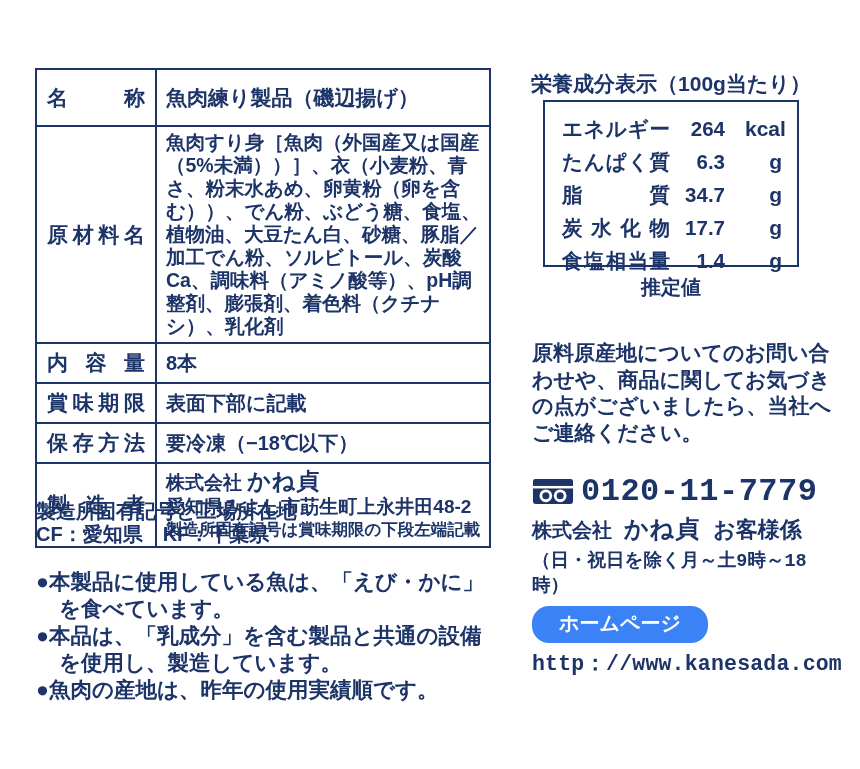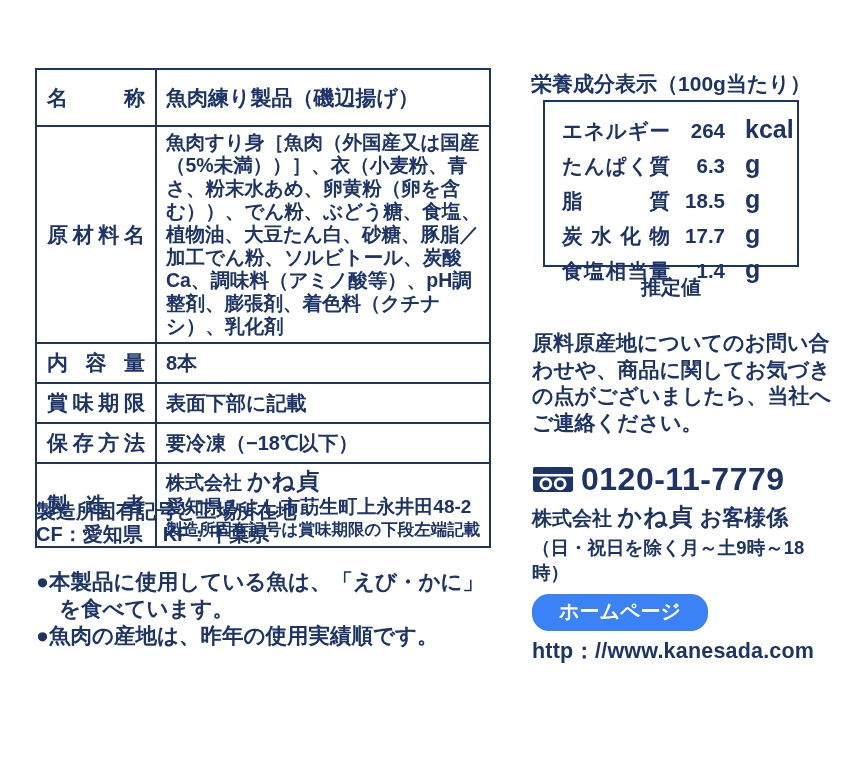--- a/index.html
+++ b/index.html
@@ -67,28 +67,28 @@
     border:2.5px solid #1d3468;
     padding:13px 15px 8px 17px;
   }
   .nutri-row { display:flex; align-items:baseline; margin-bottom:5px;gap:15px; }
   .nutri-label {
     width:108px; flex:0 0 108px;
     font-size:20.5px;
     text-align:justify; text-align-last:justify;
   }
   .nutri-num  { flex:1; text-align:right; font-size:20.5px; }
-  .nutri-unit { width:42px; flex:0 0 42px; text-align:left; font-size:25px; padding-left:5px; }
+  .nutri-unit { width:42px; flex:0 0 42px; text-align:right; font-size:21px; padding-left:5px; }
   .nutri-note {
     position:absolute; left:543px; top:274px; width:256px;
     text-align:center; font-size:20px;
   }
 
   
-  .contact { position:absolute; left:532px; top:330px; width:305px; }
+  .contact { position:absolute; left:532px; top:342px; width:305px;font-family:Liberation Mono, monospace; }
   .contact-msg { font-size:21px; line-height:26.5px; }
   .phone-line { display:flex; align-items:center; margin-top:25px; }
   .freedial { width:42px; height:29px; flex:0 0 42px; margin-right:7px; }
   .phone-number { font-size:32px; font-weight:700; letter-spacing:0.5px; }
   .cs-line { margin-top:3px; font-size:20px; }
   .cs-line .brand-logo { font-size:24px; }
   .cs-suffix { font-size:22px; }
   .hours { font-size:18.5px; margin-top:2px; }
   .hp-pill {
     display:inline-block; margin-top:9px;
@@ -161,39 +161,40 @@
 
 </div>
 
 <div class="factory">
   <div>製造所固有記号と工場所在地</div>
   <div>CF：愛知県　KF：千葉県</div>
 </div>
 
 <div class="notes">
   <div class="note-item">●本製品に使用している魚は、「えび・かに」を食べています。</div>
+  <div class="note-item">●本品は、「乳成分」を含む製品と共通の設備を使用し、製造しています。</div>
   <div class="note-item">●魚肉の産地は、昨年の使用実績順です。</div>
 </div>
 
 <div class="nutri-title">栄養成分表示（100g当たり）</div>
 
 <div class="nutri-box">
   <div class="nutri-row">
     <span class="nutri-label">エネルギー</span>
     <span class="nutri-num">264</span>
     <span class="nutri-unit">kcal</span>
   </div>
   <div class="nutri-row">
     <span class="nutri-label">たんぱく質</span>
     <span class="nutri-num">6.3</span>
     <span class="nutri-unit">g</span>
   </div>
   <div class="nutri-row">
     <span class="nutri-label">脂質</span>
-    <span class="nutri-num">18.5</span>
+    <span class="nutri-num">34.7</span>
     <span class="nutri-unit">g</span>
   </div>
   <div class="nutri-row">
     <span class="nutri-label">炭水化物</span>
     <span class="nutri-num">17.7</span>
     <span class="nutri-unit">g</span>
   </div>
   <div class="nutri-row">
     <span class="nutri-label">食塩相当量</span>
     <span class="nutri-num">1.4</span>

